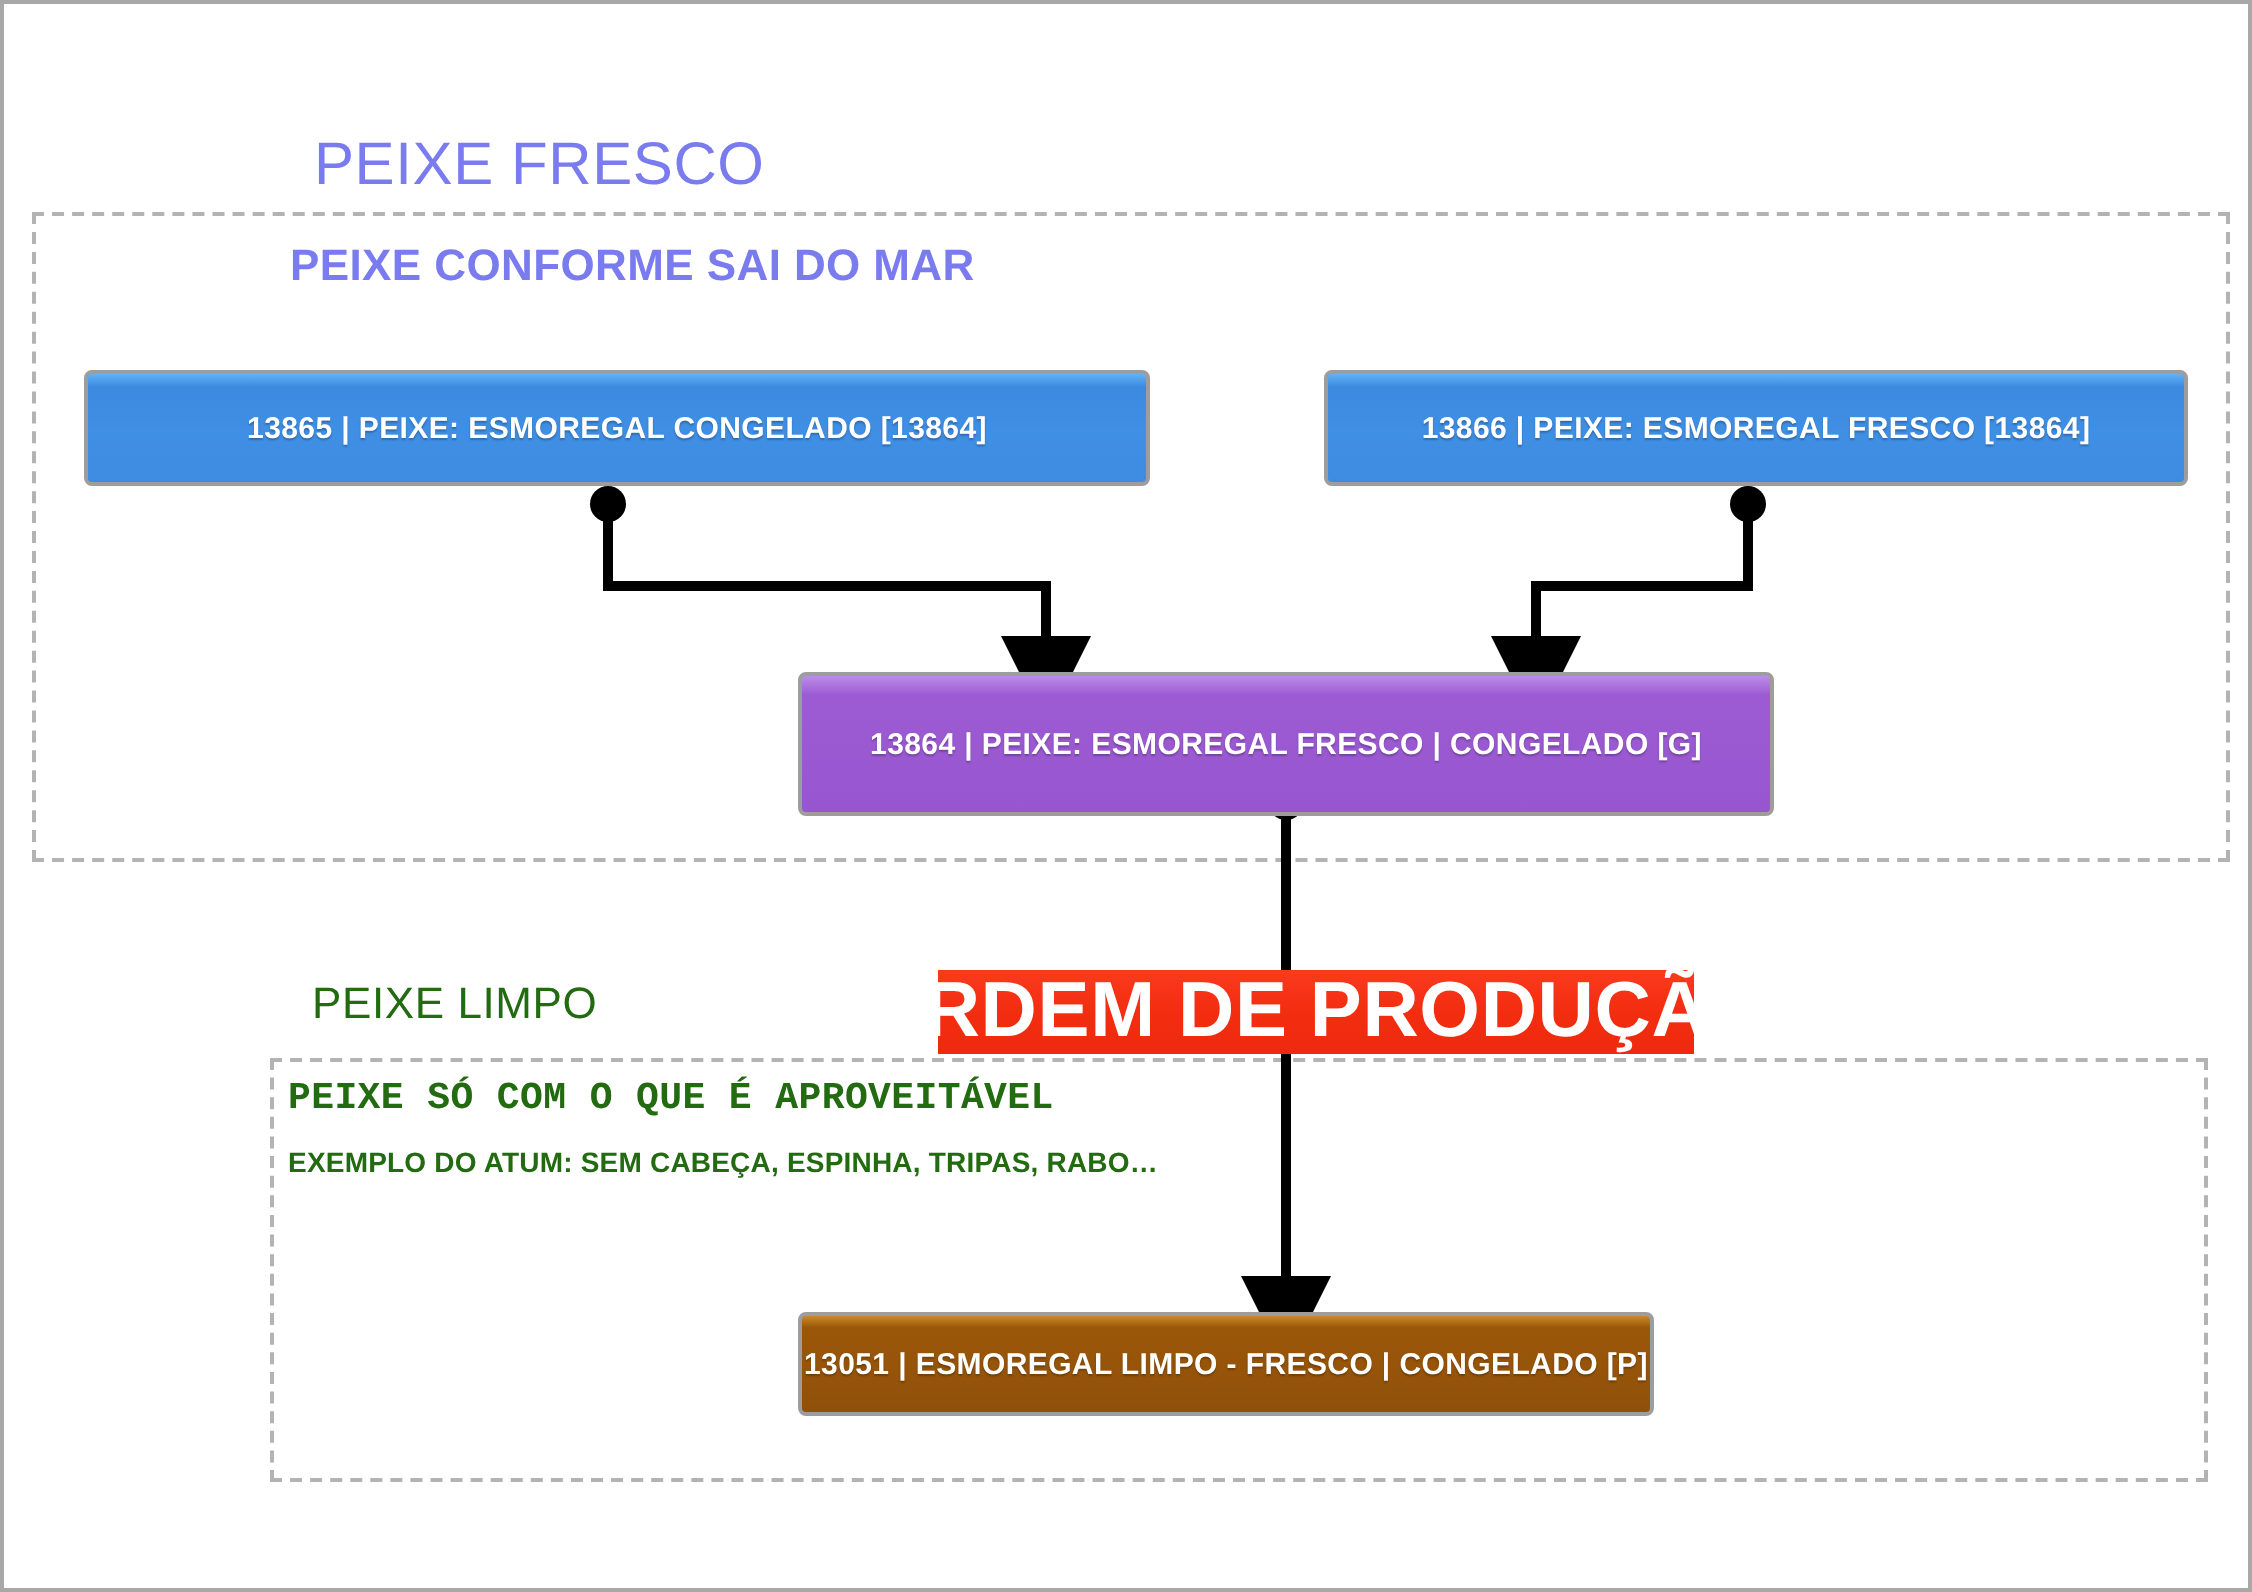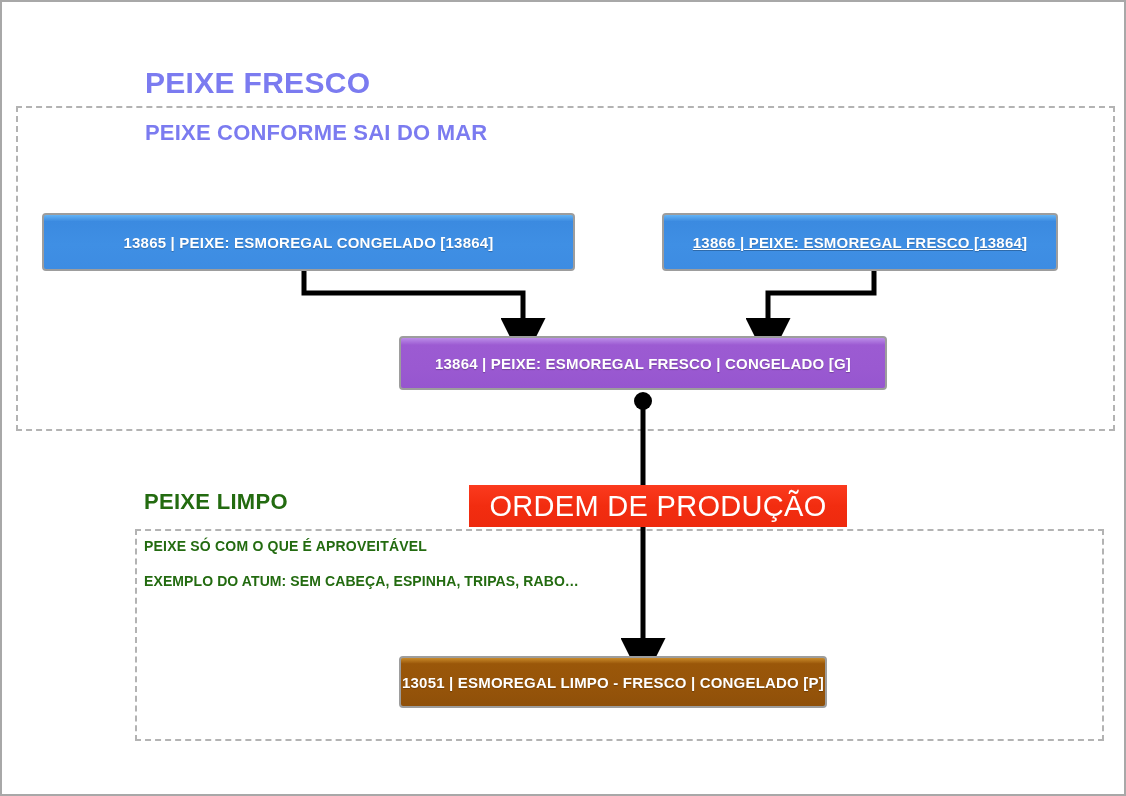--- a/index.html
+++ b/index.html
@@ -16,23 +16,24 @@
     height: 796px;
     background: #ffffff;
     border: 2px solid #a8a8a8;
     box-sizing: border-box;
     overflow: hidden;
   }
 
   
   .section-title {
     position: absolute;
-    font-weight: bold;
+    font-weight: normal;
     letter-spacing: 0.3px;
     white-space: nowrap;
+    margin-left: 12px;
   }
   #fresco-title {
     left: 143px;
     top: 64px;
     font-size: 30px;
     color: #7b7bf0;
   }
   #limpo-title {
     left: 142px;
     top: 487px;
@@ -69,23 +70,24 @@
   #fresco-subtitle {
     left: 143px;
     top: 118px;
     font-size: 22px;
     color: #7b7bf0;
     letter-spacing: 0.2px;
   }
   #limpo-subtitle {
     left: 142px;
     top: 536px;
-    font-size: 14px;
+    font-size: 19px;
     color: #236b10;
     letter-spacing: 0.2px;
+    font-family: Liberation Mono, monospace;
   }
   #limpo-note {
     left: 142px;
     top: 571px;
     font-size: 14px;
     color: #236b10;
     letter-spacing: 0.1px;
   }
 
   
@@ -100,49 +102,48 @@
     color: #ffffff;
     font-size: 15px;
     font-weight: bold;
     letter-spacing: 0.2px;
     white-space: nowrap;
     text-shadow: 0 1px 1px rgba(0,0,0,0.25);
     z-index: 6;
   }
   .node.blue {
     background: linear-gradient(to bottom, #63b3f5 0%, #3b8ae0 12%, #3f8fe4 55%, #3d8ce2 100%);
-    margin-top: 28px;
   }
   .node.purple {
     background: linear-gradient(to bottom, #bb8de8 0%, #9c5bd2 14%, #9a59d1 60%, #9656cf 100%);
   }
   .node.brown {
     background: linear-gradient(to bottom, #c98a2a 0%, #9a5709 12%, #96540a 60%, #8f5009 100%);
   }
 
   #node-13865 { left: 40px;  top: 183px; width: 533px; height: 58px; }
-  #node-13866 { left: 660px; top: 183px; width: 396px; height: 58px; text-decoration: underline; }
-  #node-13864 { left: 397px; top: 334px; width: 488px; height: 54px; }
+  #node-13866 { left: 660px; top: 183px; width: 432px; height: 58px; }
+  #node-13864 { left: 397px; top: 334px; width: 488px; height: 72px; }
   #node-13051 { left: 397px; top: 654px; width: 428px; height: 52px; }
 
   
   #ordem-banner {
     position: absolute;
     left: 467px;
     top: 483px;
     width: 378px;
     height: 42px;
     box-sizing: border-box;
     background: linear-gradient(to bottom, #fb3a1e 0%, #f22d10 50%, #ee2a0e 100%);
     display: flex;
     align-items: center;
     justify-content: center;
     color: #ffffff;
-    font-size: 29px;
-    font-weight: normal;
+    font-size: 39px;
+    font-weight: bold;
     letter-spacing: 0.3px;
     white-space: nowrap;
     z-index: 8;
   }
 
   
   #connectors {
     position: absolute;
     left: 0;
     top: 0;

